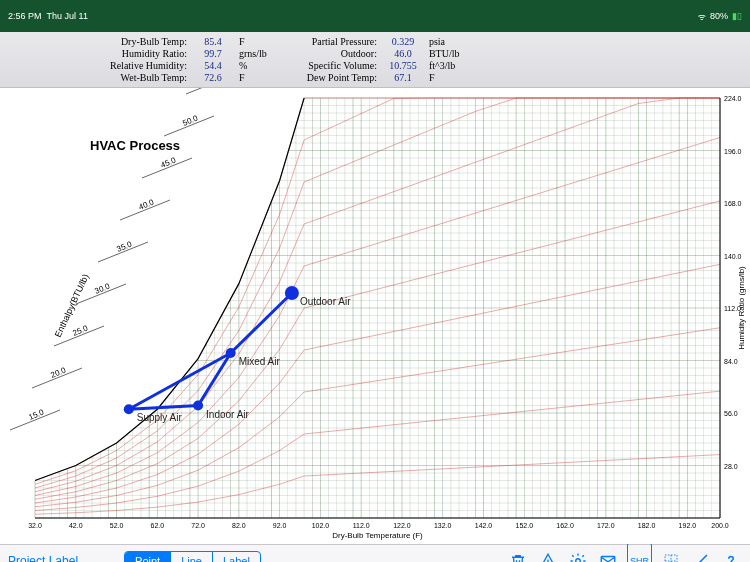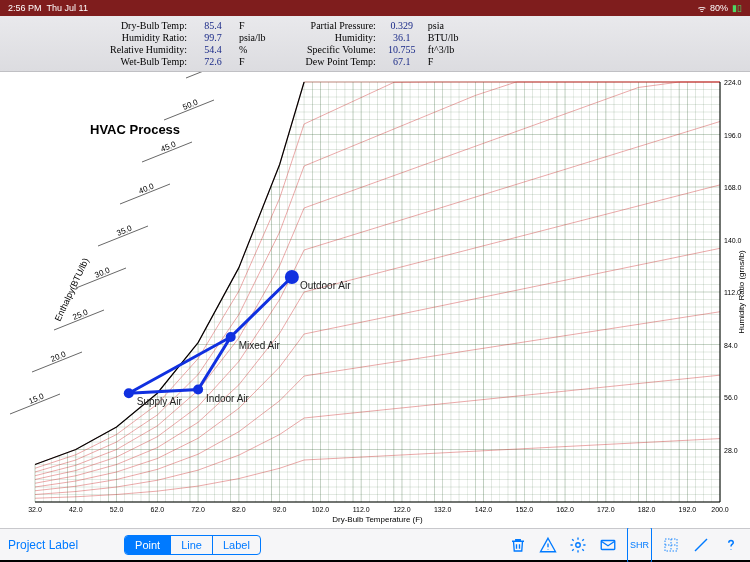--- a/index.html
+++ b/index.html
@@ -1,17 +1,17 @@
 <!DOCTYPE html>
 <html><head>
 <meta charset="utf-8">
 <style>
   * { box-sizing: border-box; margin: 0; padding: 0; }
   body { font-family: -apple-system, Helvetica, Arial, sans-serif; background: #000; width: 750px; height: 562px; overflow: hidden; }
-  .statusbar { background: #7f1d1d; color: #fff; height: 16px; font-size: 9px; display: flex; justify-content: space-between; align-items: center; padding: 0 8px; }
+  .statusbar { background: #14532d; color: #fff; height: 32px; font-size: 9px; display: flex; justify-content: space-between; align-items: center; padding: 0 8px; }
   .statusbar .right { display: flex; align-items: center; gap: 4px; }
   .header { background: linear-gradient(#e9e9ec,#dcdce0); padding: 4px 10px; border-bottom: 1px solid #c0c0c4; display: flex; gap: 40px; font-size: 10px; font-family: Liberation Serif, serif; }
   .header-col { display: grid; grid-template-columns: auto auto auto; column-gap: 6px; row-gap: 1px; }
   .hlabel { text-align: right; color: #000; }
   .hval { color: #1a2a88; font-weight: 500; text-align: center; min-width: 40px; }
   .hunit { color: #000; }
   .chart-area { background: #fff; height: 456px; position: relative; }
   .chart-title { position: absolute; top: 50px; left: 90px; font-weight: 600; font-size: 13px; }
   svg.chart { position: absolute; inset: 0; width: 100%; height: 100%; }
   .toolbar { background: #f6f6f8; border-top: 1px solid #c8c8cc; height: 32px; display: flex; align-items: center; padding: 0 8px; gap: 8px; font-size: 12px; }
@@ -39,34 +39,34 @@
   </div>
 </div>
 
 <div class="header">
   <div class="header-col" style="margin-left:100px">
     <span class="hlabel">Dry-Bulb Temp:</span>
       <span class="hval">85.4</span>
       <span class="hunit">F</span>
     <span class="hlabel">Humidity Ratio:</span>
       <span class="hval">99.7</span>
-      <span class="hunit">psia/lb</span>
+      <span class="hunit">grns/lb</span>
     <span class="hlabel">Relative Humidity:</span>
       <span class="hval">54.4</span>
       <span class="hunit">%</span>
     <span class="hlabel">Wet-Bulb Temp:</span>
       <span class="hval">72.6</span>
       <span class="hunit">F</span>
   </div>
   <div class="header-col" style="">
     <span class="hlabel">Partial Pressure:</span>
       <span class="hval">0.329</span>
       <span class="hunit">psia</span>
-    <span class="hlabel">Humidity:</span>
-      <span class="hval">36.1</span>
+    <span class="hlabel">Outdoor:</span>
+      <span class="hval">46.0</span>
       <span class="hunit">BTU/lb</span>
     <span class="hlabel">Specific Volume:</span>
       <span class="hval">10.755</span>
       <span class="hunit">ft^3/lb</span>
     <span class="hlabel">Dew Point Temp:</span>
       <span class="hval">67.1</span>
       <span class="hunit">F</span>
   </div>
 </div>
 

